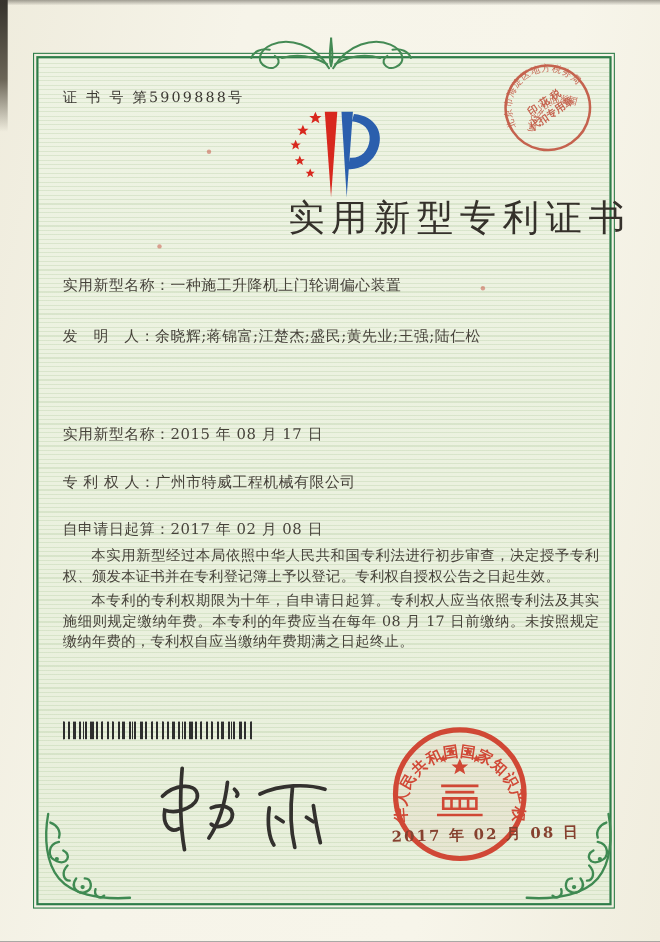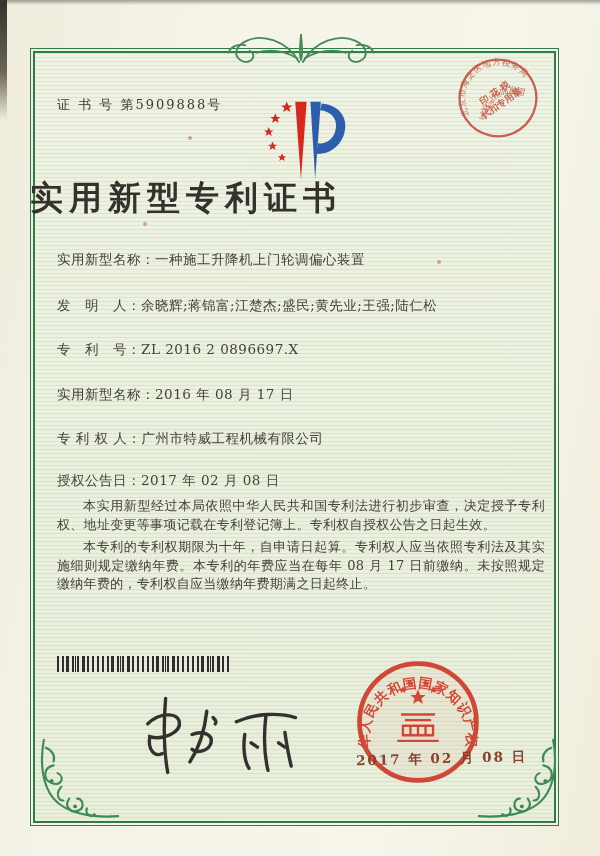--- a/index.html
+++ b/index.html
@@ -10,23 +10,23 @@
     background:linear-gradient(#35322b,#6b6557 60%,rgba(107,101,87,0));}
   .scan-edge-top{position:absolute;left:0;top:0;width:100%;height:5px;
     background:linear-gradient(rgba(60,56,48,.45),rgba(60,56,48,0));}
   .frame{position:absolute;left:30px;top:48px;width:527px;height:776px;
     border:1px solid #2e7d49;}
   .frame-inner{position:absolute;inset:2px;border:2px solid #2e7d49;
     background:
       repeating-linear-gradient(180deg,rgba(140,178,118,.20) 0 1px,rgba(0,0,0,0) 1px 4px),
       linear-gradient(#eef3e3,#e8efdb);}
   .abs{position:absolute;}
-  .cert-no{left:57px;top:96px;font-size:13px;letter-spacing:2px;color:#3c3933;}
-  .title{left:30px;top:176px;width:527px;text-align:left;font-size:33px;
-    font-weight:700;letter-spacing:6px;color:#35312b;}
+  .cert-no{left:57px;top:80px;font-size:13px;letter-spacing:2px;color:#3c3933;}
+  .title{left:30px;top:176px;width:527px;text-align:right;font-size:33px;
+    font-weight:400;letter-spacing:6px;color:#35312b;padding-left:17px;}
   .row{left:57px;width:500px;font-size:13.5px;color:#46423a;letter-spacing:.5px;}
   .row .lab{display:inline-block;}
   .paras{left:57px;top:497px;width:488px;font-size:13px;line-height:18.5px;
     color:#46423a;text-align:justify;}
   .paras p{margin:0 0 4px 0;text-indent:2em;letter-spacing:.3px;}
   .barcode{left:57px;top:656px;width:172px;height:16px;
     background:
       repeating-linear-gradient(90deg,#2e2e2e 0 2px,rgba(0,0,0,0) 2px 5px),
       repeating-linear-gradient(90deg,#2e2e2e 0 1px,rgba(0,0,0,0) 1px 9px);}
   .signer{left:68px;top:720px;font-size:15px;color:#3c3933;line-height:26px;letter-spacing:3px;}
@@ -115,35 +115,32 @@
   </svg>
 
   <div class="abs title">实用新型专利证书</div>
 
   <div class="abs row" style="top:251px">
     <span class="lab">实用新型名称：</span><span>一种施工升降机上门轮调偏心装置</span>
   </div>
   <div class="abs row" style="top:297px">
     <span class="lab">发　明　人：</span><span>余晓辉;蒋锦富;江楚杰;盛民;黄先业;王强;陆仁松</span>
   </div>
-  <div class="abs row" style="top:341px">
-    <span class="lab">专　利　号：</span><span>ZL 2016 2 0896697.X</span>
-  </div>
   <div class="abs row" style="top:386px">
-    <span class="lab">实用新型名称：</span><span>2016 年 08 月 17 日</span>
+    <span class="lab">实用新型名称：</span><span>2015 年 08 月 17 日</span>
   </div>
   <div class="abs row" style="top:430px">
     <span class="lab">专 利 权 人：</span><span>广州市特威工程机械有限公司</span>
   </div>
   <div class="abs row" style="top:472px">
-    <span class="lab">授权公告日：</span><span>2017 年 02 月 08 日</span>
+    <span class="lab">自申请日起算：</span><span>2017 年 02 月 08 日</span>
   </div>
 
   <div class="abs paras">
-    <p>本实用新型经过本局依照中华人民共和国专利法进行初步审查，决定授予专利权、地址变更等事项记载在专利登记簿上。专利权自授权公告之日起生效。</p>
+    <p>本实用新型经过本局依照中华人民共和国专利法进行初步审查，决定授予专利权、颁发本证书并在专利登记簿上予以登记。专利权自授权公告之日起生效。</p>
     <p>本专利的专利权期限为十年，自申请日起算。专利权人应当依照专利法及其实施细则规定缴纳年费。本专利的年费应当在每年 08 月 17 日前缴纳。未按照规定缴纳年费的，专利权自应当缴纳年费期满之日起终止。</p>
   </div>
 
   <div class="abs barcode"></div>
 
 
   <svg class="abs sig-svg" width="185" height="95" viewBox="0 0 170 90">
     <g stroke="#33312e" stroke-width="3.2" fill="none" stroke-linecap="round">
       <path d="M16,34 C26,24 44,22 46,32 C48,42 30,50 18,46 C16,58 22,66 30,62"></path>
       <path d="M33,10 C31,34 31,58 35,80"></path>

